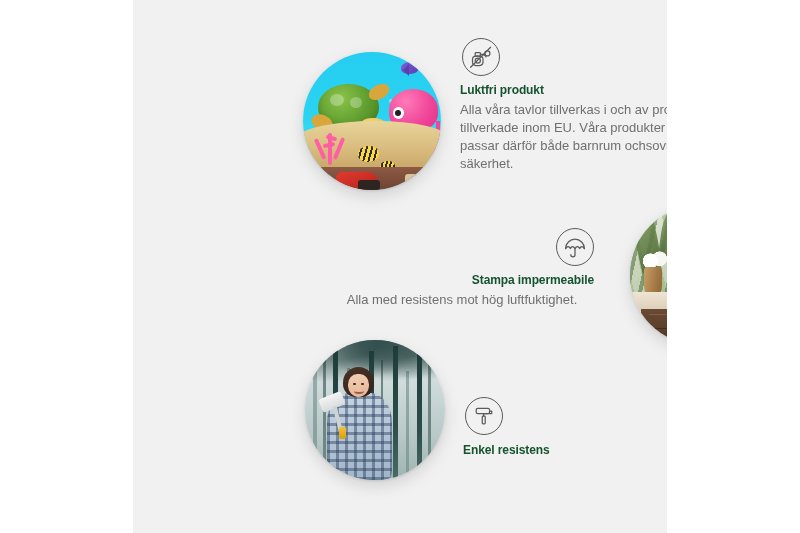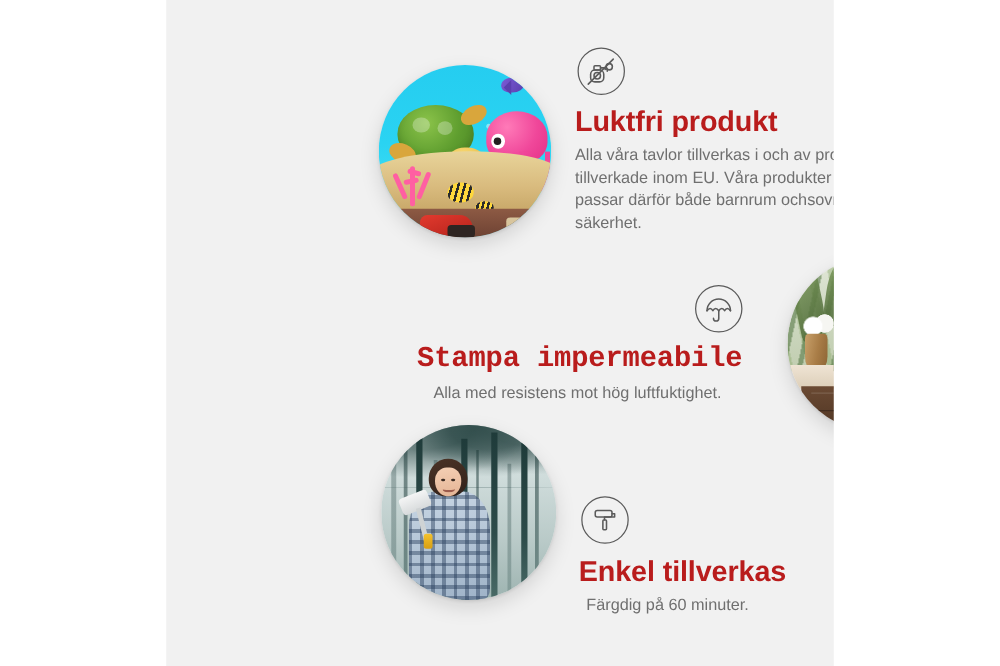--- a/index.html
+++ b/index.html
@@ -259,41 +259,41 @@
   .feature { position: absolute; }
   .f-icon {
     width: 38px; height: 38px;
     border: 1.4px solid #5b5b5b;
     border-radius: 50%;
     display: flex; align-items: center; justify-content: center;
     box-sizing: border-box;
   }
   .f-icon svg { display:block; }
   .f-title {
-    font-size: 23px;
+    font-size: 12px;
     font-weight: bold;
-    color: #b91c1c;
+    color: #14532d;
     letter-spacing: -0.1px;
     line-height: 1.25;
     margin: 7px 0 3px 0;
   }
   .f-body {
     font-size: 13px;
     color: #6f6f6f;
     line-height: 1.38;
   }
 
   
   #feature-odourless { left: 327px; top: 38px; width: 300px; }
   #feature-odourless .f-icon { margin-left: 2px; }
 
   
   #feature-waterproof { left: 195px; top: 228px; width: 268px; text-align: right; }
   #feature-waterproof .f-icon { margin-left: auto; margin-right: 2px; }
-  #feature-waterproof .f-title { text-align: right; padding-right: 2px; font-family: Liberation Mono, monospace; }
+  #feature-waterproof .f-title { text-align: right; padding-right: 2px; }
   #feature-waterproof .f-body  { text-align: center; }
 
   
   #feature-easy { left: 330px; top: 397px; width: 290px; }
   #feature-easy .f-icon { margin-left: 2px; }
   #feature-easy .f-title { margin-top: 8px; }
   #feature-easy .f-body { padding-left: 6px; }
 </style>
 </head>
 <body>
@@ -422,18 +422,17 @@
     </div>
 
     <div class="feature" id="feature-easy">
       <div class="f-icon">
         <svg width="26" height="26" viewBox="0 0 26 26" fill="none" stroke="#5b5b5b" stroke-width="1.25" stroke-linecap="round" stroke-linejoin="round">
           <rect x="5.2" y="5.4" width="13.4" height="5.2" rx="1.6"></rect>
           <path d="M18.6 8h2.1v2.6h-8.1v2.2"></path>
           <rect x="11.3" y="13" width="2.9" height="7.8" rx="0.7"></rect>
         </svg>
       </div>
-      <div class="f-title">Enkel tillverkas</div>
-      <div class="f-body">Färgdig på 60 minuter.</div>
+      <div class="f-title">Enkel resistens</div>
     </div>
 
   </div>
 </div>
 
 </body></html>

